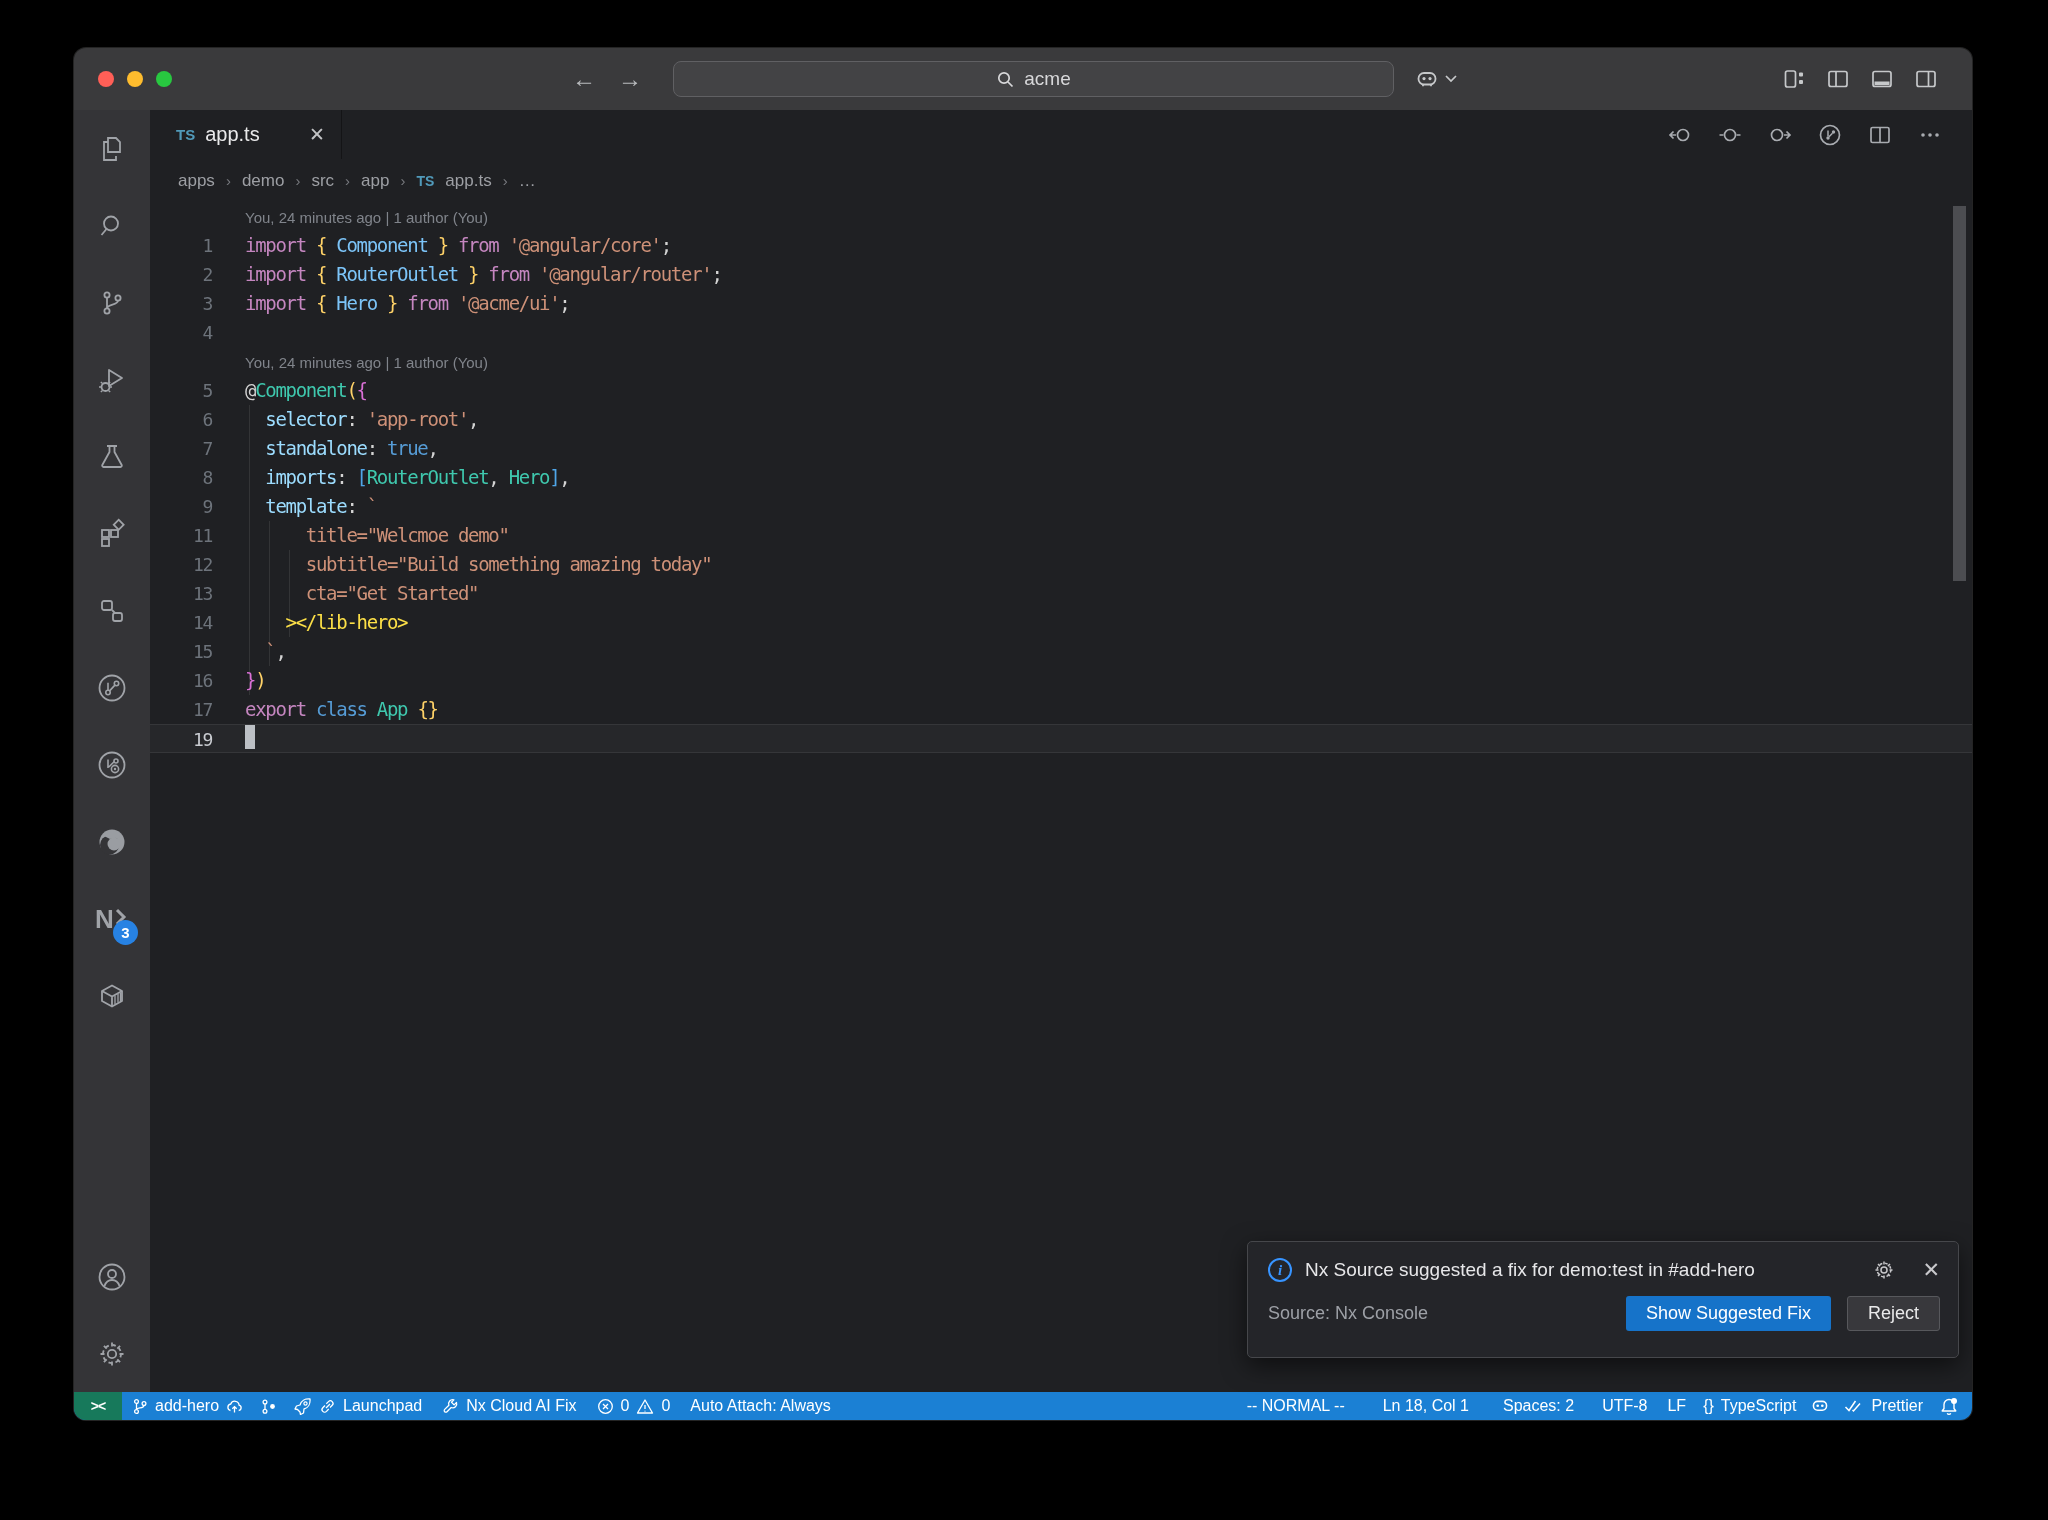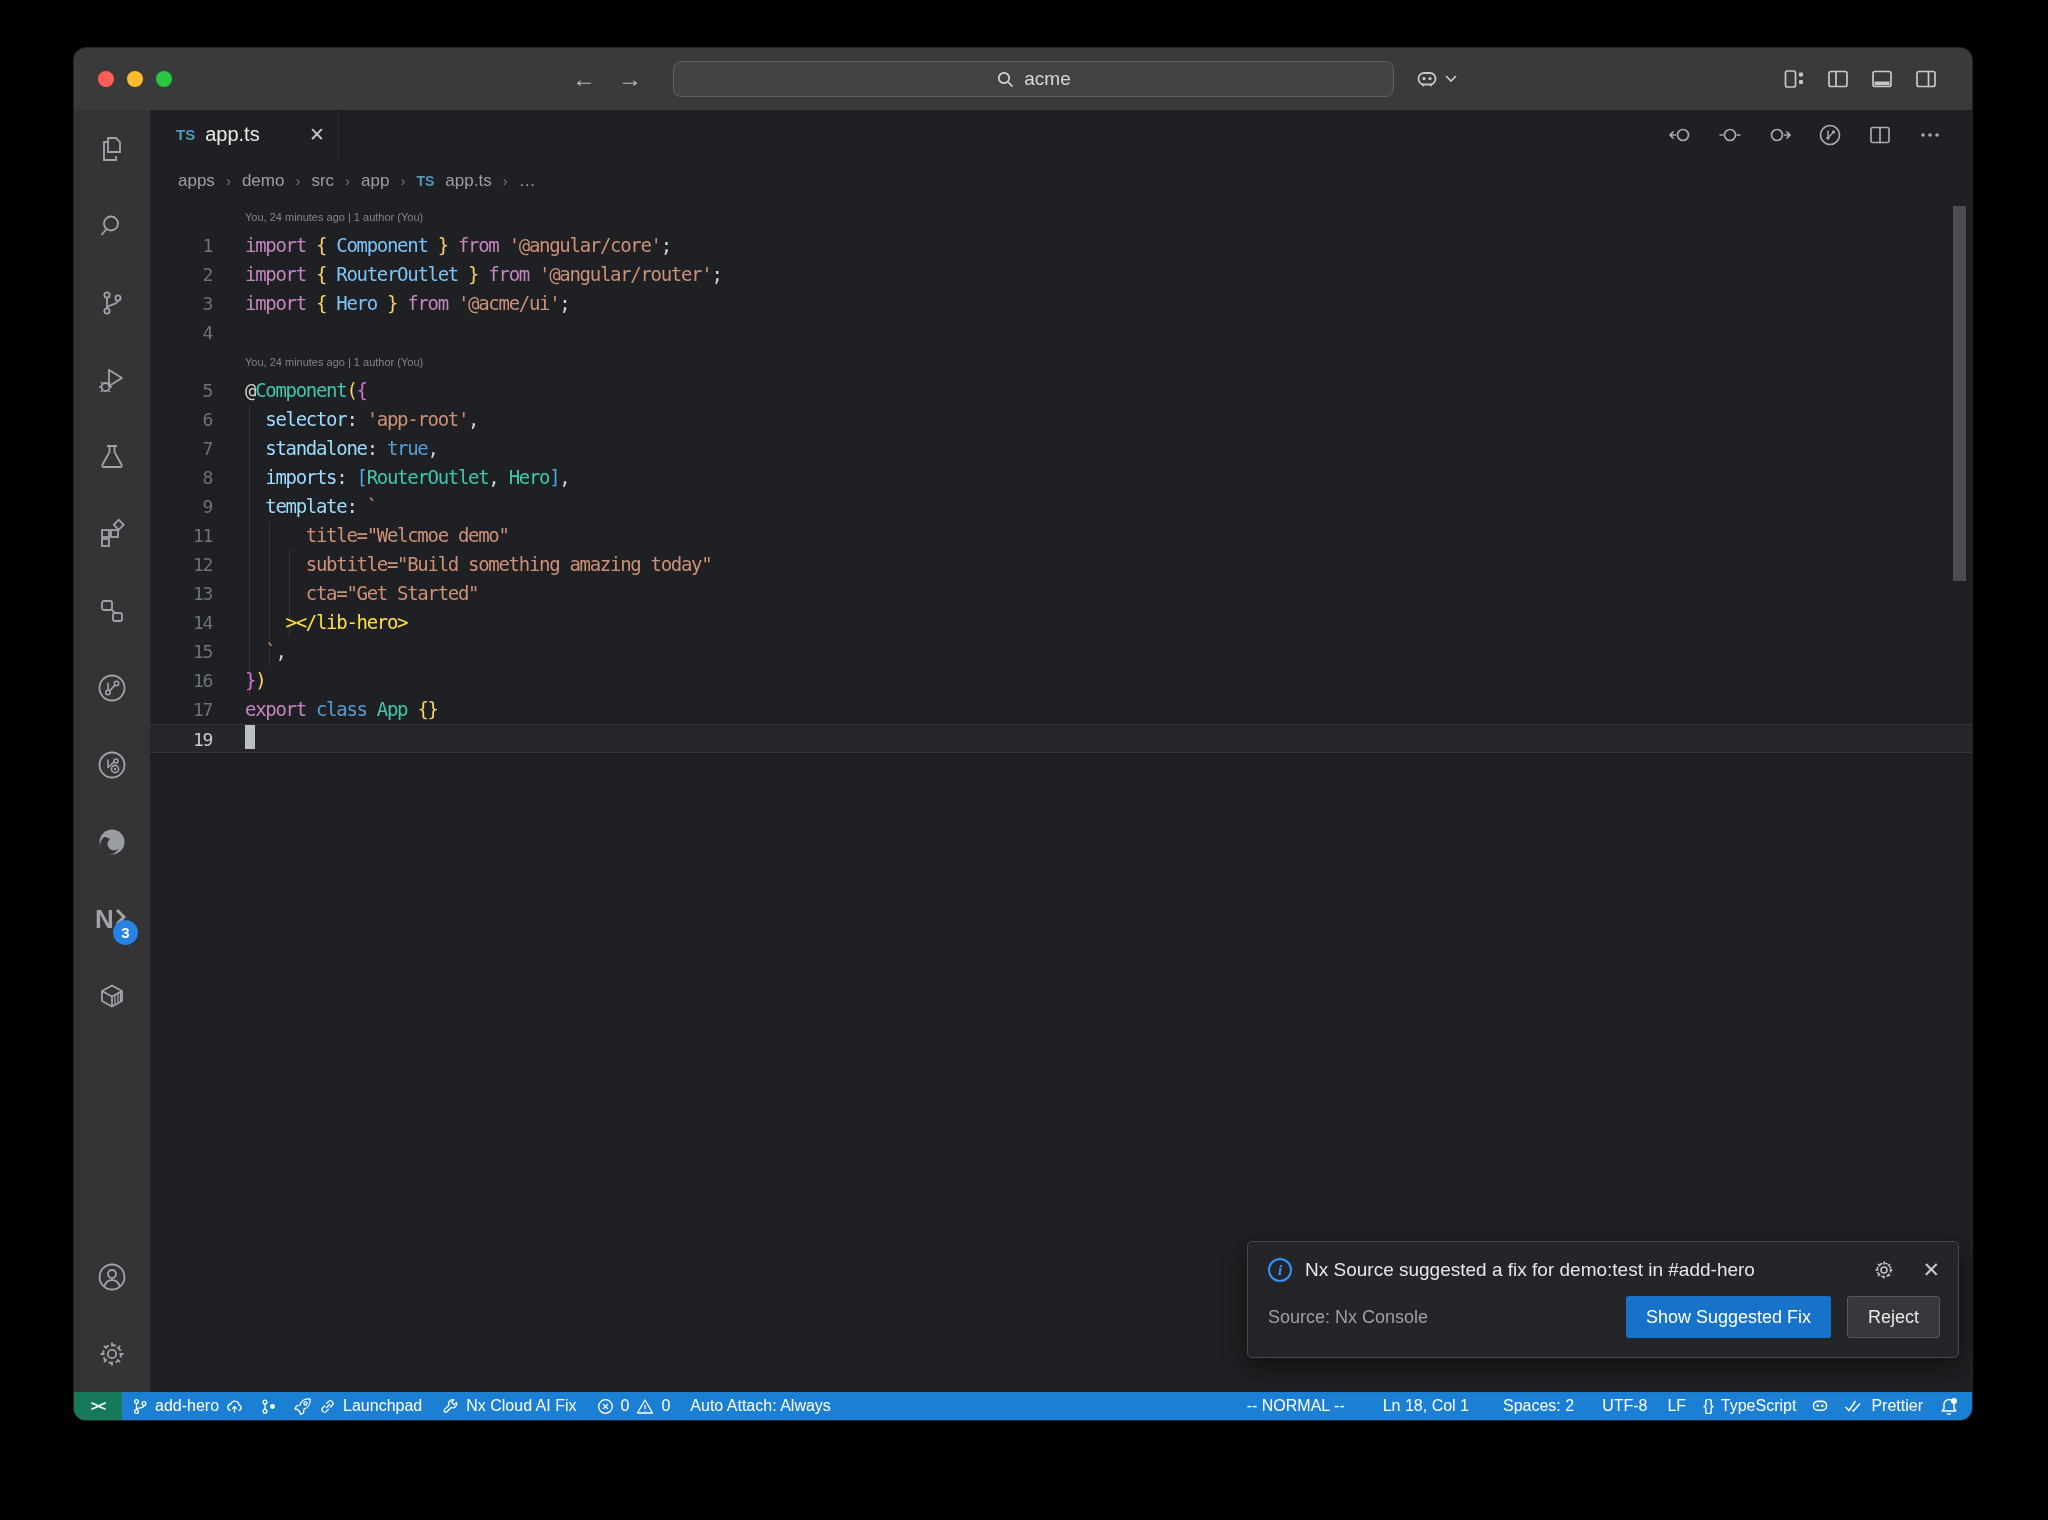--- a/index.html
+++ b/index.html
@@ -40,21 +40,21 @@
   .bc-sep { color:#77797e; font-size:15px; }
   
   .code { position:absolute; top:92px; left:0; right:0; bottom:0;
     font-family:"DejaVu Sans Mono", monospace; font-size:19px; letter-spacing:-1.3px; }
   .crow { display:flex; height:29px; line-height:29px; position:relative; }
   .crow.current { background:rgba(255,255,255,.035); border-top:1px solid rgba(255,255,255,.07);
     border-bottom:1px solid rgba(255,255,255,.07); }
   .gut { width:95px; flex:none; text-align:right; padding-right:33px; color:#6d737b; font-size:18px; }
   .crow.current .gut { color:#c9ccd1; }
   .ctext { white-space:pre; }
-  .blame-row { height:29px; line-height:31px; padding-left:95px; color:#80848b; font-size:11px;
+  .blame-row { height:29px; line-height:31px; padding-left:95px; color:#80848b; font-size:15px;
     font-family:"Liberation Sans", sans-serif; letter-spacing:0; }
   .cursor-block { display:inline-block; width:10px; height:24px; background:#bcc0c5; vertical-align:-5px; }
   .iguide { position:absolute; width:1px; background:rgba(255,255,255,.09); }
   .vscroll { position:absolute; right:6px; top:96px; width:13px; height:375px; background:rgba(150,152,157,.38); }
   
   .statusbar { position:absolute; bottom:0; left:0; right:0; height:28px; background:#1b80d4;
     display:flex; align-items:center; color:#fff; font-size:16px; }
   .remote { width:48px; height:28px; background:#17795b; display:flex; align-items:center; justify-content:center;
     flex:none; font-weight:bold; font-size:14px; letter-spacing:-1px; }
   .sb-item { display:flex; align-items:center; gap:7px; padding:0 10px; height:28px; white-space:nowrap; }
@@ -62,21 +62,21 @@
   .sb-item.tight { padding:0 7px; }
   
   .notif { position:absolute; right:13px; bottom:62px; width:712px; height:117px; background:#242529;
     border:1px solid #46474b; border-radius:5px; box-shadow:0 8px 24px rgba(0,0,0,.55); }
   .notif-head { display:flex; align-items:center; gap:13px; padding:16px 18px 0 20px; }
   .notif-title { color:#e7e7e9; font-size:19px; flex:1; }
   .info-circ { width:24px; height:24px; border:2px solid #3794ff; border-radius:50%; color:#3794ff;
     font-size:15px; font-style:italic; font-weight:bold; display:flex; align-items:center; justify-content:center; flex:none; font-family:"Liberation Serif", serif; }
   .notif-actions { display:flex; align-items:center; padding:14px 18px 0 20px; }
   .notif-source { color:#9da0a6; font-size:18px; flex:1; }
-  .btn { height:42px; padding:0 20px; font-size:18px; border-radius:3px; display:flex; align-items:center; }
+  .btn { height:35px; padding:0 20px; font-size:18px; border-radius:3px; display:flex; align-items:center; }
   .btn-primary { background:#1673c9; color:#fff; margin-right:16px; }
   .btn-secondary { background:#38383c; color:#e9e9ea; border:1px solid #57585c; }
   .notif-head .hicon { color:#c9c9cc; margin-left:14px; }
 </style>
 </head>
 <body>
 
 <div class="window">
 
   <div class="titlebar">

